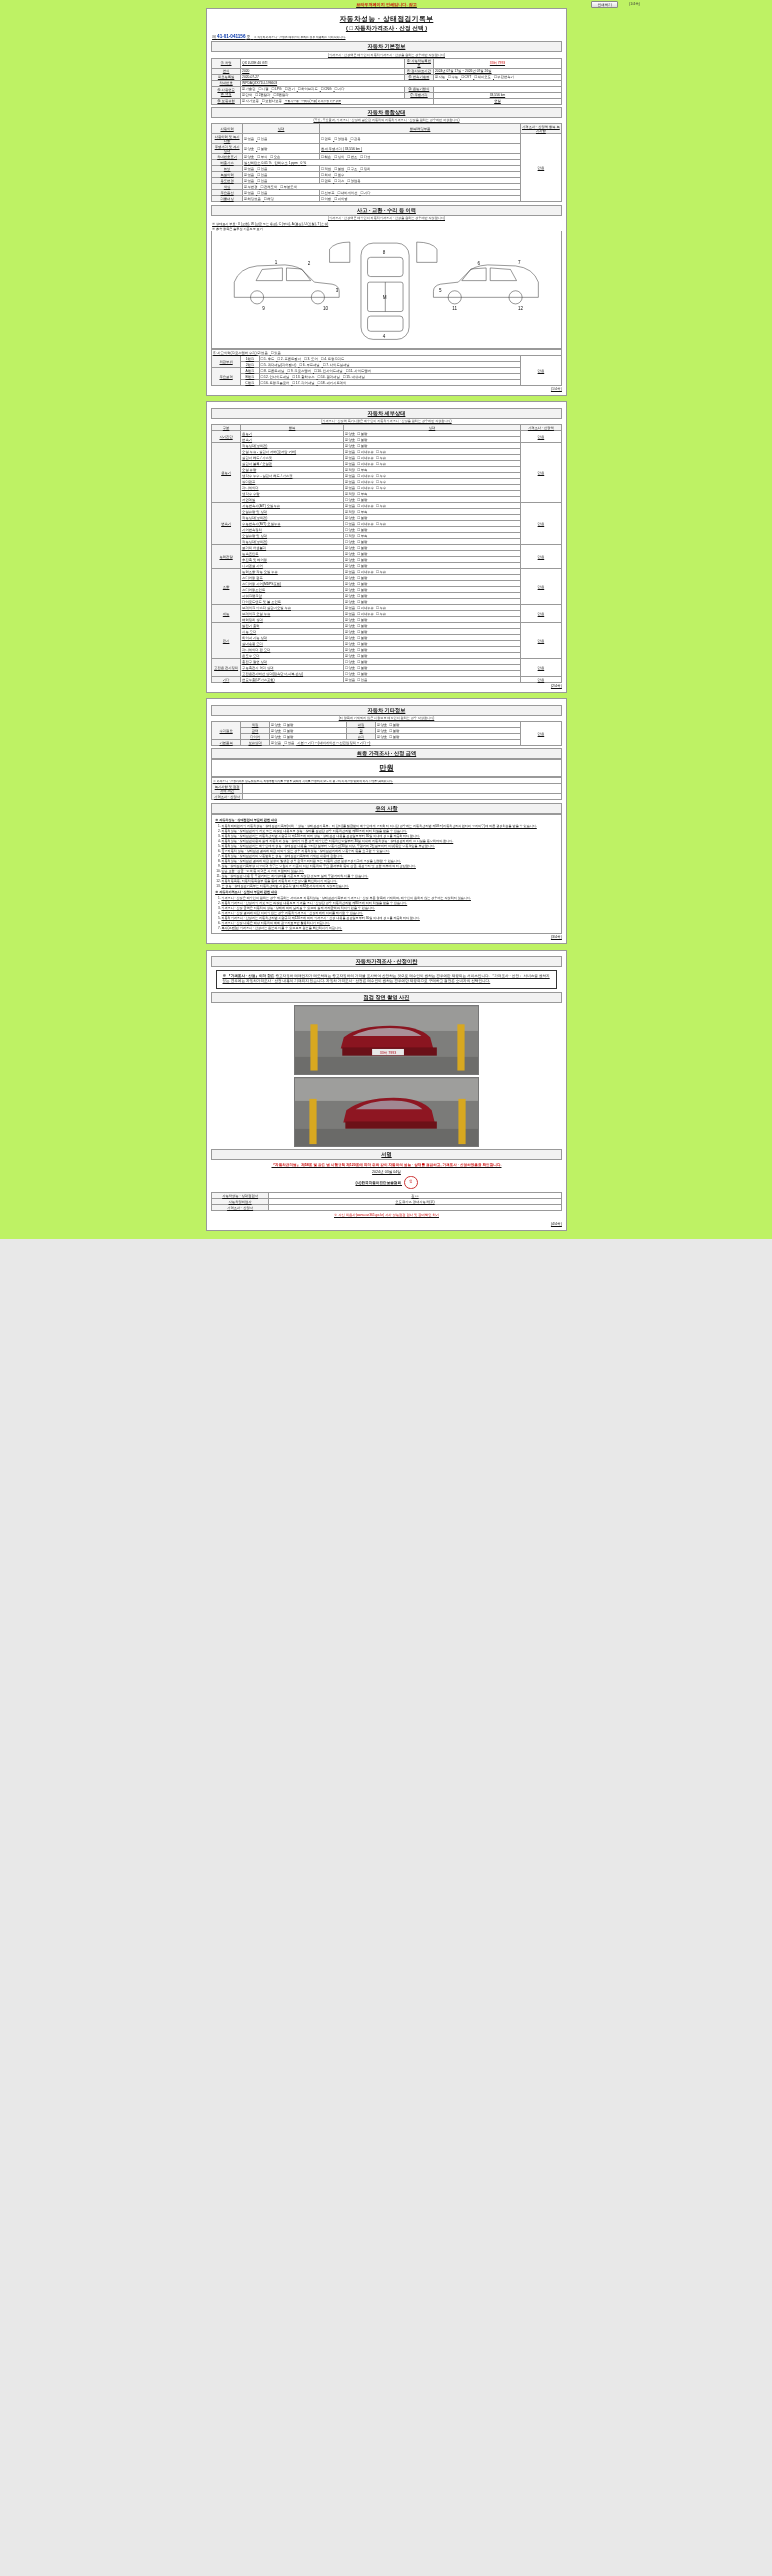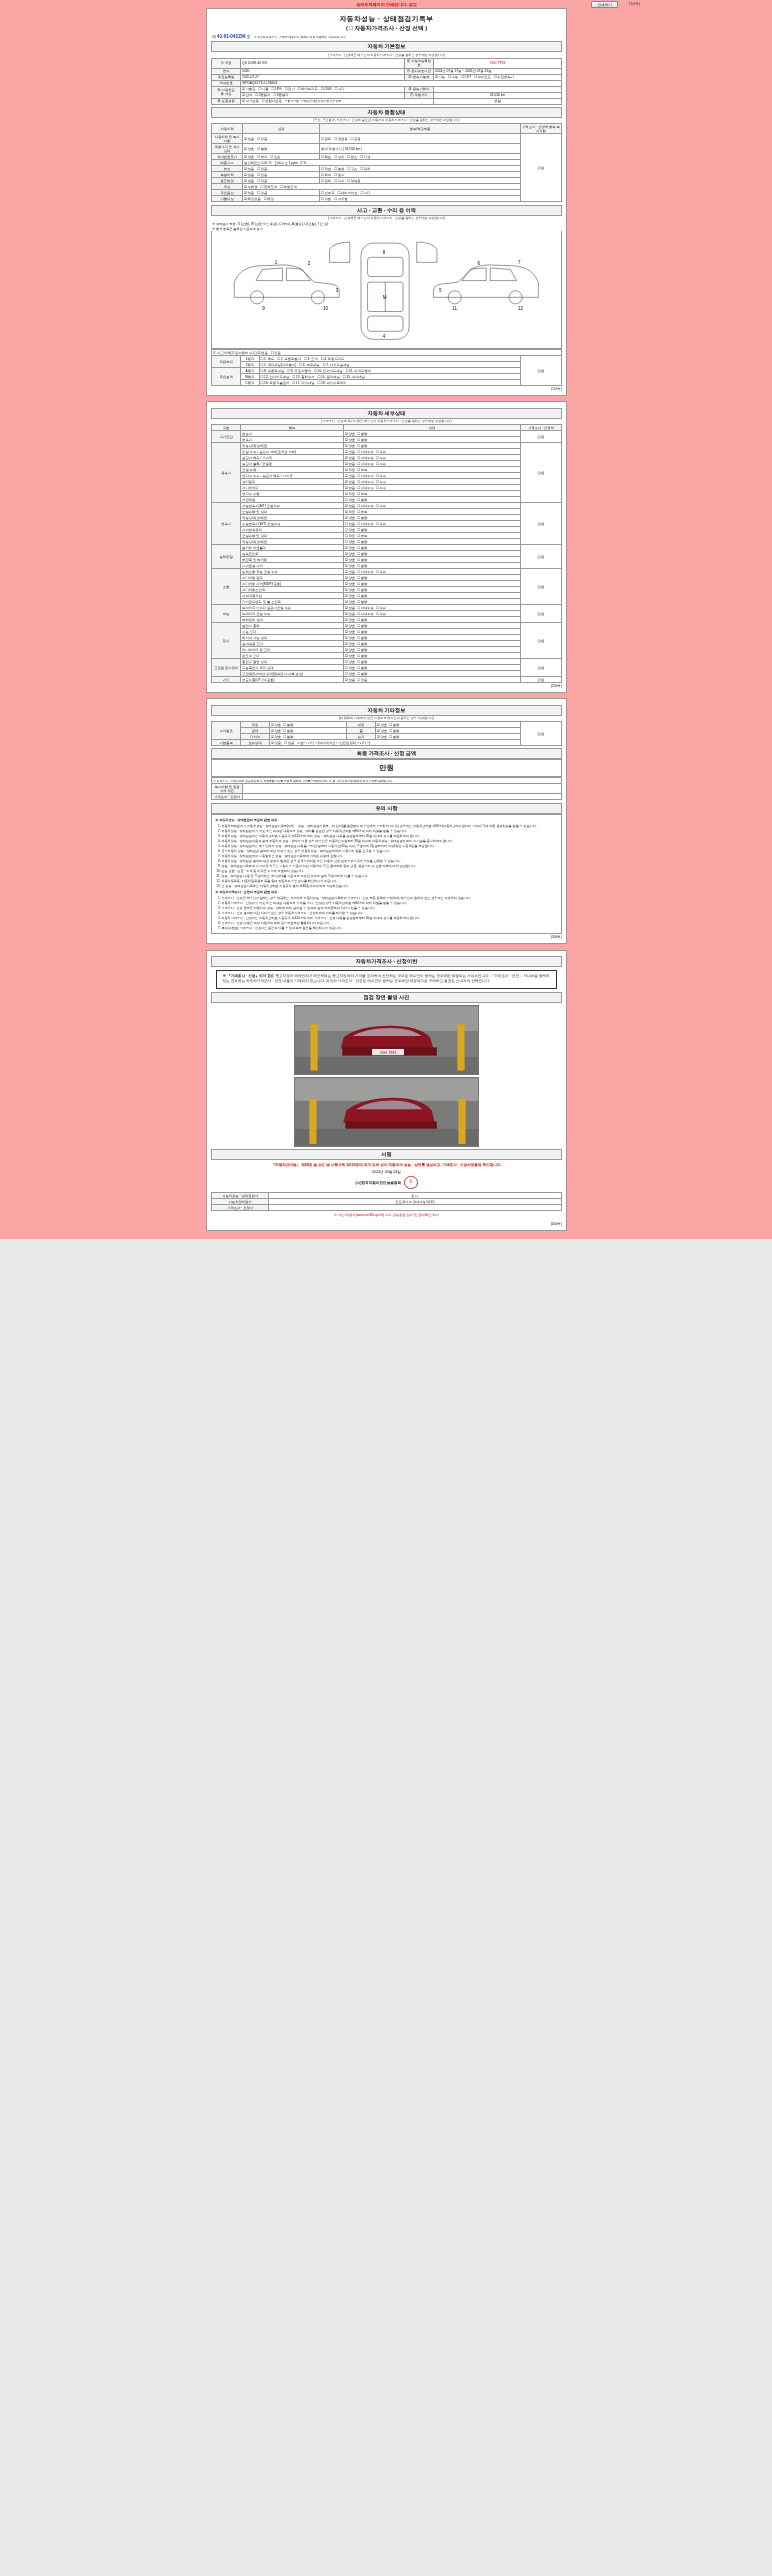--- a/index.html
+++ b/index.html
@@ -6,22 +6,23 @@
   body {
     margin: 0;
     background: #e8e8e8;
     font-family: "Liberation Sans", sans-serif;
     font-size: 3.6px;
     color: #111;
     width: 773px;
   }
   .page {
     width: 773px;
-    background: #fca5a5;
+    background: #bef264;
     padding: 0 0 3.1px 0;
+    text-decoration: underline;
   }
   .topbar {
     text-align: center;
     padding: 2.1px 0 1px 0;
     position: relative;
   }
   .topbar .notice {
     color: #c00;
     font-size: 4.1px;
     font-weight: bold;

